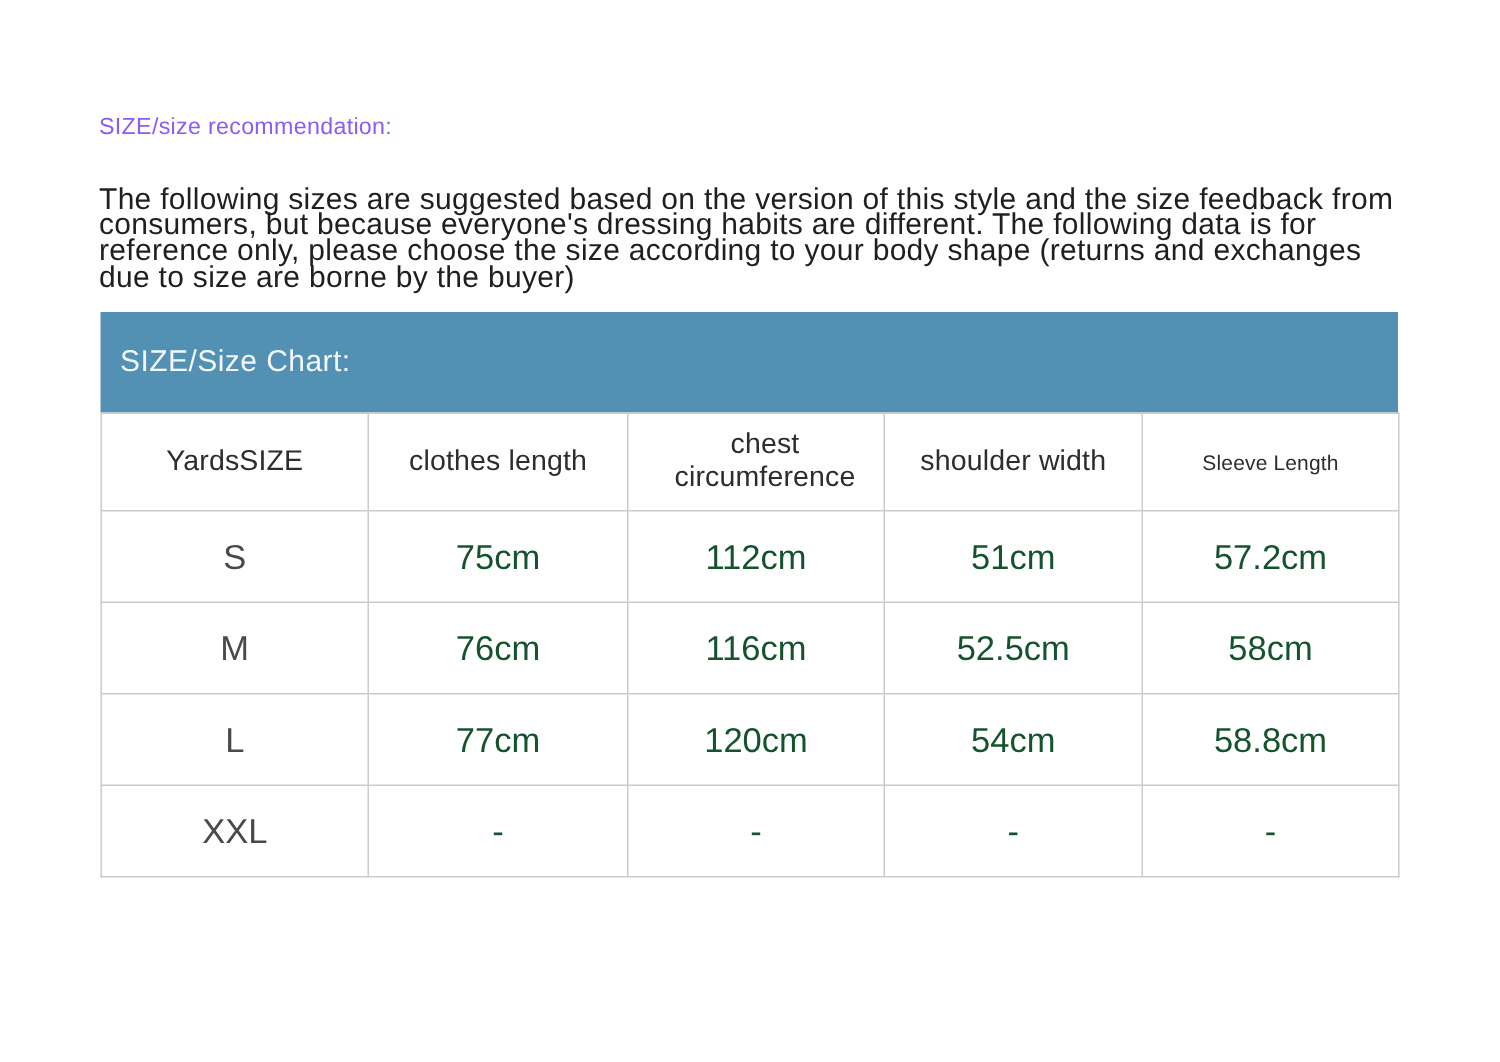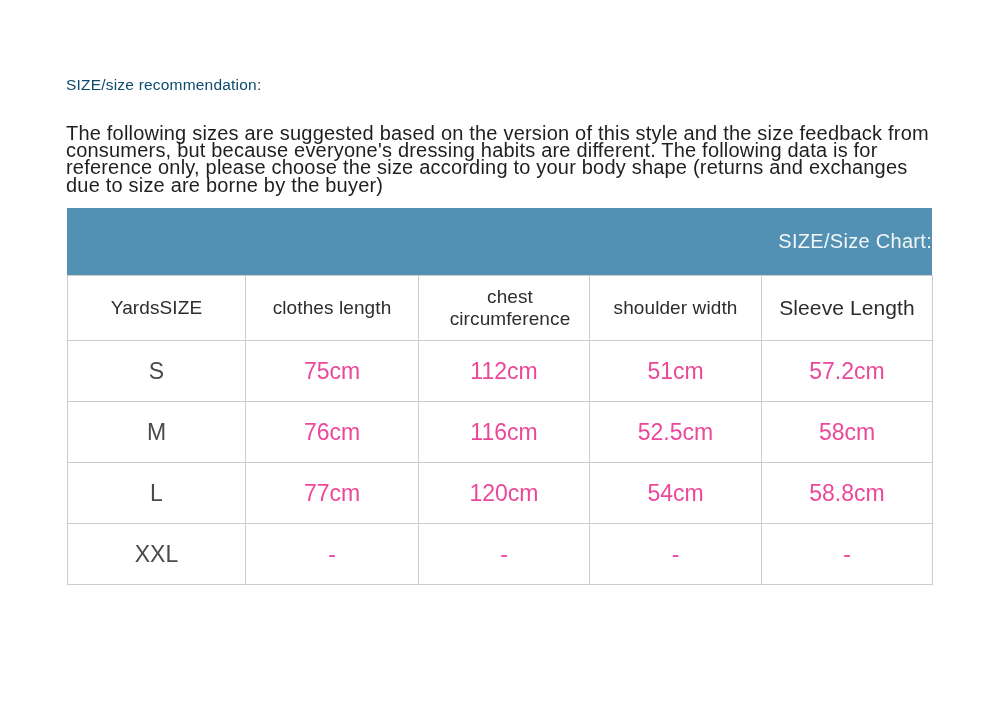--- a/index.html
+++ b/index.html
@@ -11,21 +11,21 @@
     font-family: "Liberation Sans", "DejaVu Sans", sans-serif;
     color: #222222;
     overflow: hidden;
   }
   .page-heading {
     position: absolute;
     left: 66px;
     top: 76px;
     font-size: 15.5px;
     line-height: 17px;
-    color: #0c4a6e;
+    color: #8b5cf6;
     letter-spacing: 0.2px;
   }
   .page-description {
     position: absolute;
     left: 66px;
     top: 125px;
     width: 868px;
     font-size: 20px;
     line-height: 17.2px;
     color: #1f1f1f;
@@ -68,35 +68,35 @@
   .size-table th {
     font-size: 19px;
     color: #2d2d2d;
     letter-spacing: 0.1px;
   }
   .size-table th.chest-header {
     text-align: center;
     padding-left: 12px;
     line-height: 1.15;
   }
-  .size-table th.sleeve-header { font-size: 21px; }
+  .size-table th.sleeve-header { font-size: 14px; }
   .size-table td {
     font-size: 23px;
-    color: #ec4899;
+    color: #14532d;
   }
   .size-table td.size-cell { color: #4a4a4a; }
 </style>
 </head>
 <body>
 
 <div class="page-heading">SIZE/size recommendation:</div>
 
 <div class="page-description">The following sizes are suggested based on the version of this style and the size feedback from consumers, but because everyone's dressing habits are different. The following data is for reference only, please choose the size according to your body shape (returns and exchanges due to size are borne by the buyer)</div>
 
-<div class="chart-title-bar" style="background: rgb(82, 145, 180); justify-content: flex-end;">
+<div class="chart-title-bar" style="background: rgb(82, 145, 180);">
   <span class="title-text">SIZE/Size Chart:</span>
 </div>
 
 <table class="size-table">
   <colgroup>
     <col style="width:178px">
     <col style="width:173px">
     <col style="width:171px">
     <col style="width:172px">
     <col style="width:171px">

